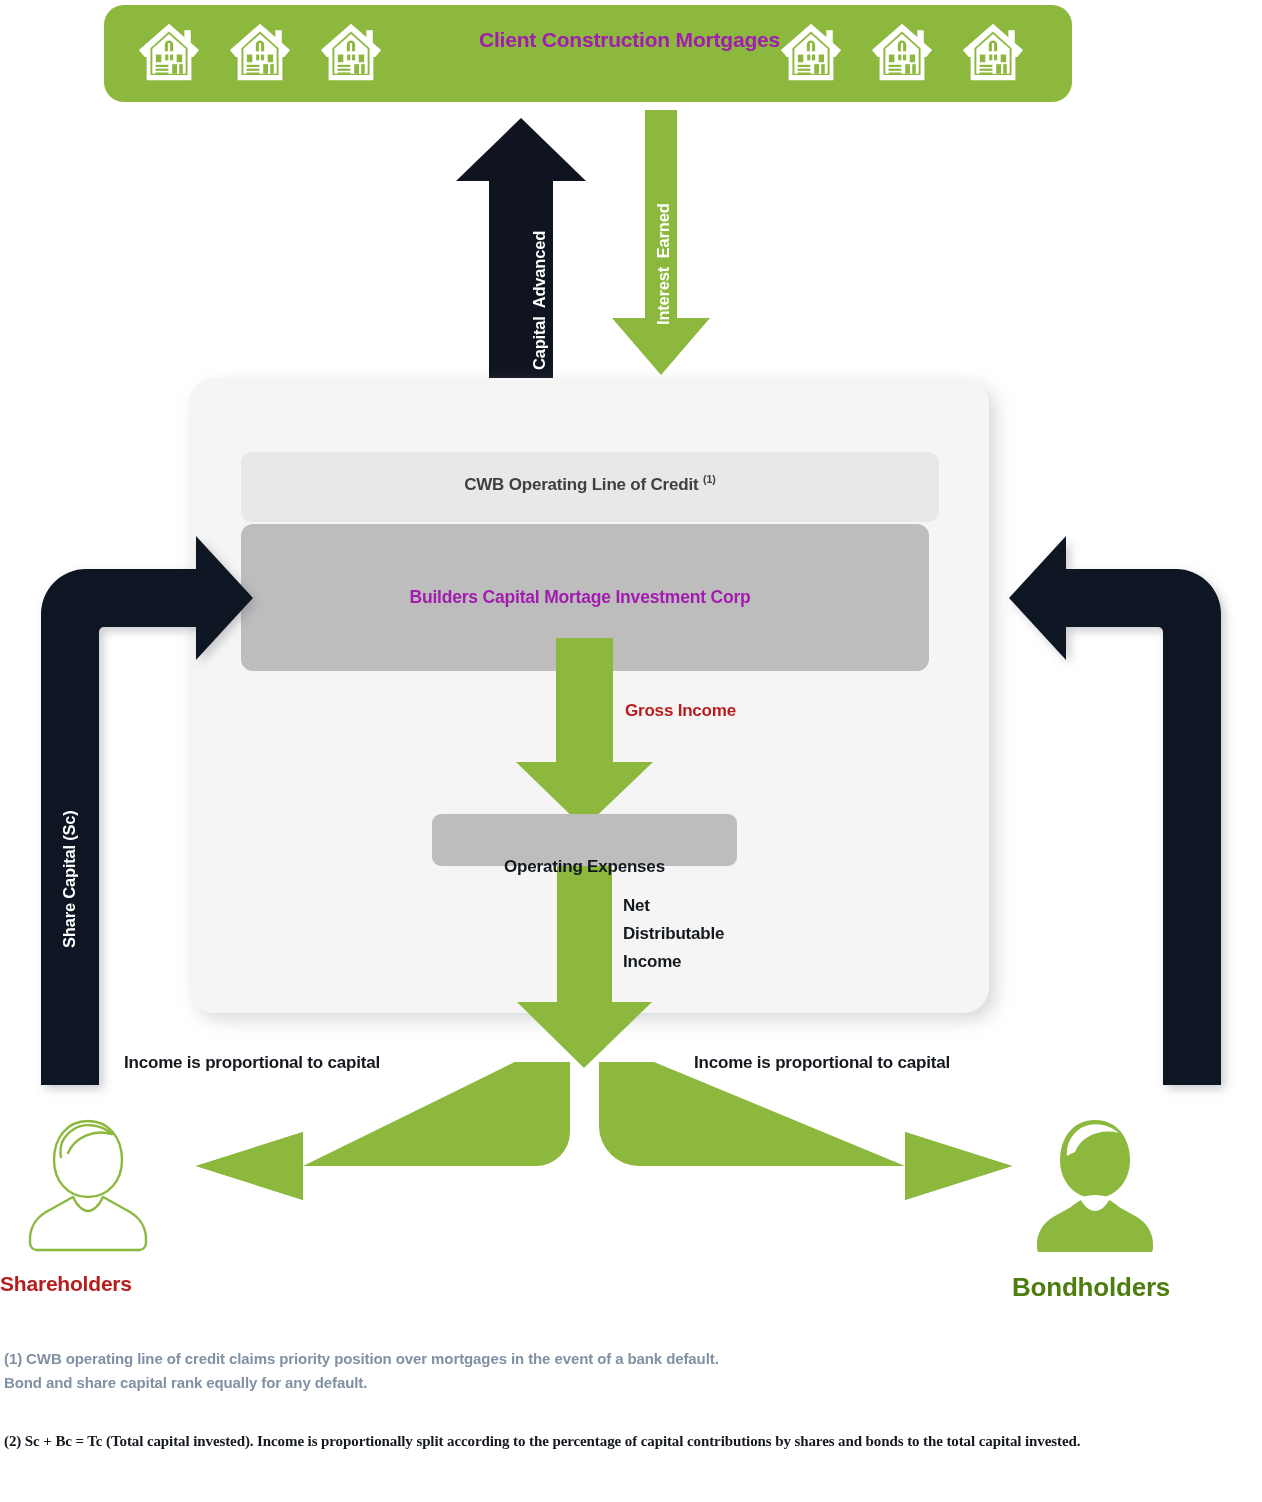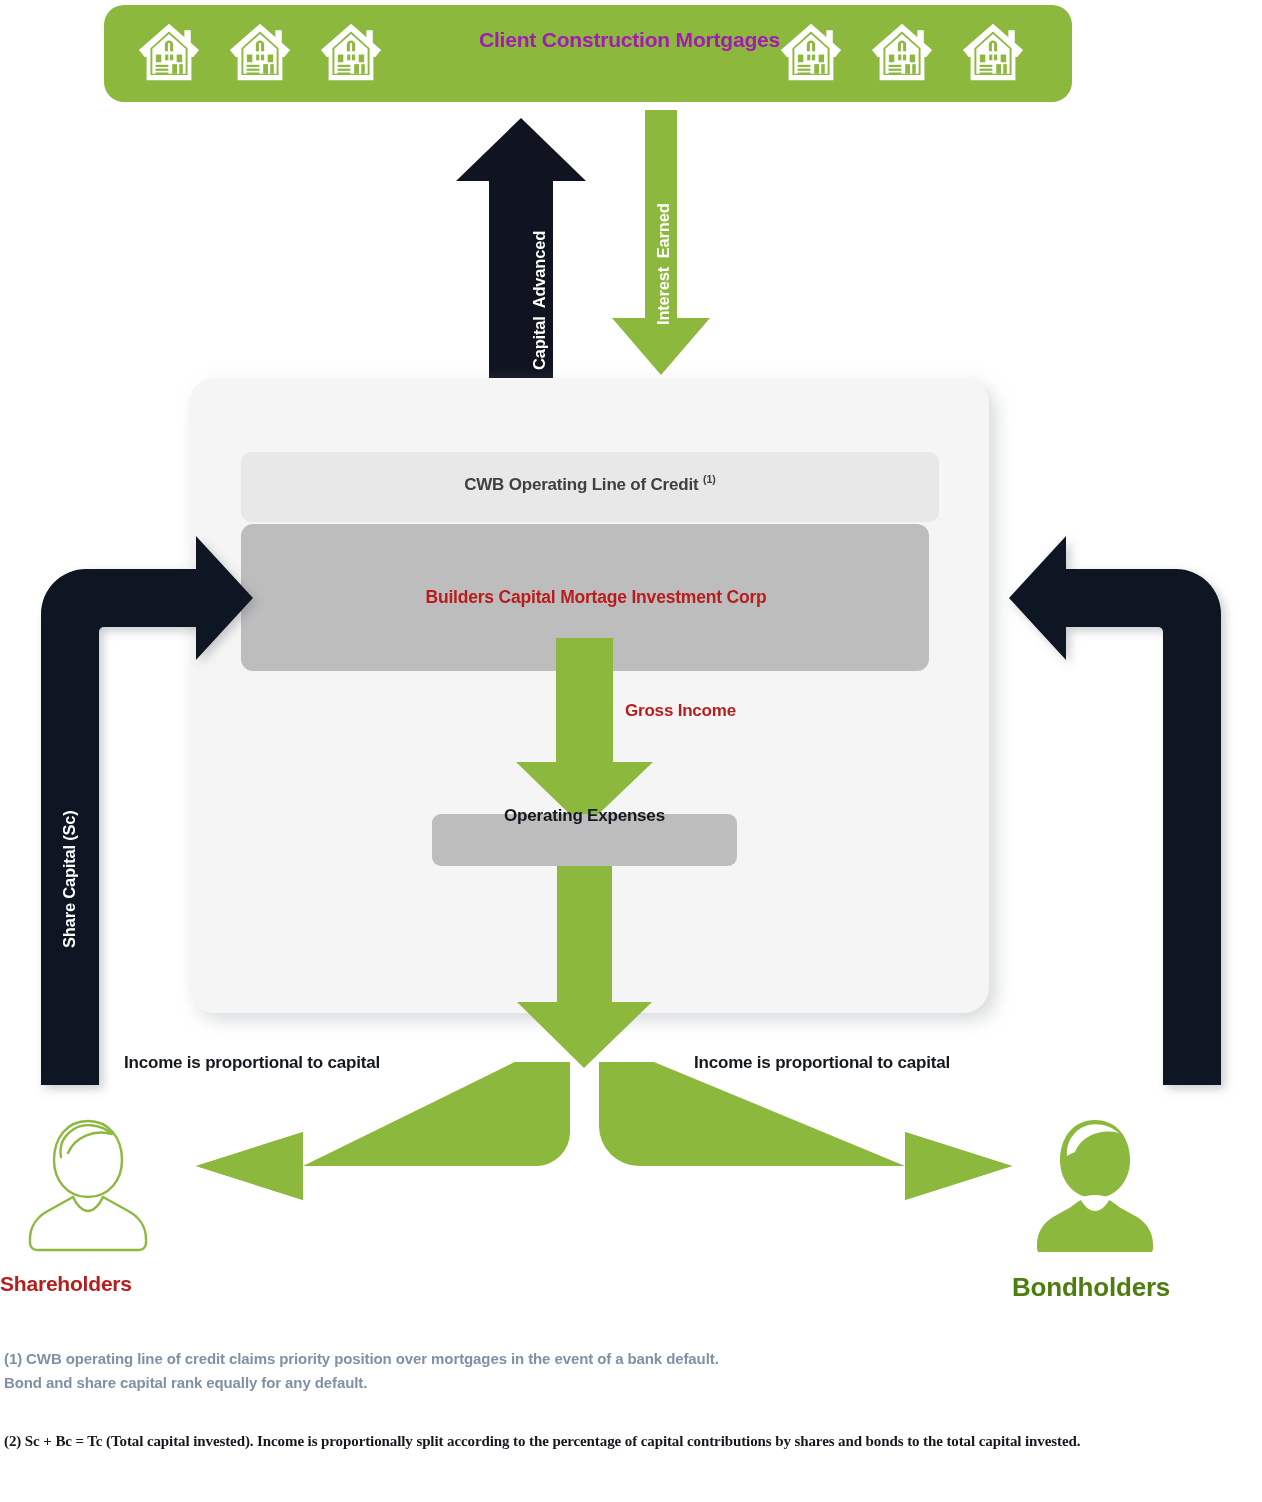--- a/index.html
+++ b/index.html
@@ -73,33 +73,33 @@
   }
 
   #lbl-cwb {
     left: 245px; top: 473px;
     width: 690px;
     text-align: center;
     font-size: 17px;
     color: #404040;
   }
   #lbl-corp {
-    left: 251px; top: 587px;
+    left: 235px; top: 587px;
     width: 690px;
     text-align: center;
     font-size: 17.5px;
-    color: #b91c1c;
+    color: #a21caf;
   }
   #lbl-gross-income {
     left: 625px; top: 701px;
     font-size: 17px;
     color: #b91c1c;
   }
   #lbl-operating-expenses {
-    left: 432px; top: 806px;
+    left: 432px; top: 857px;
     width: 305px;
     text-align: center;
     font-size: 17px;
     color: #14181f;
   }
   #lbl-net-distributable {
     left: 623px; top: 892px;
     width: 150px;
     font-size: 17px;
     color: #14181f;
@@ -292,20 +292,23 @@
   <div class="lbl vert-label" id="lbl-bond-capital">Bond Capital (Bc)</div>
 
   <div class="lbl" id="lbl-cwb"><span>CWB Operating Line of Credit </span><span class="sup">(1)</span></div>
 
   <div class="lbl" id="lbl-corp">Builders Capital Mortage Investment Corp</div>
 
   <div class="lbl" id="lbl-gross-income">Gross Income</div>
 
   <div class="lbl" id="lbl-operating-expenses">Operating Expenses</div>
 
+  <div class="lbl" id="lbl-net-distributable" style="white-space: pre-wrap;">Net
+Distributable
+Income</div>
 
   <div class="lbl" id="lbl-prop-left">Income is proportional to capital</div>
 
   <div class="lbl" id="lbl-prop-right">Income is proportional to capital</div>
 
   <div class="lbl" id="lbl-share-income"><span>Share income</span><span class="sup">(2)</span></div>
 
   <div class="lbl" id="lbl-bond-income"><span>Bond income</span><span class="sup">(2)</span></div>
 
   <div class="lbl" id="lbl-shareholders">Shareholders</div>

